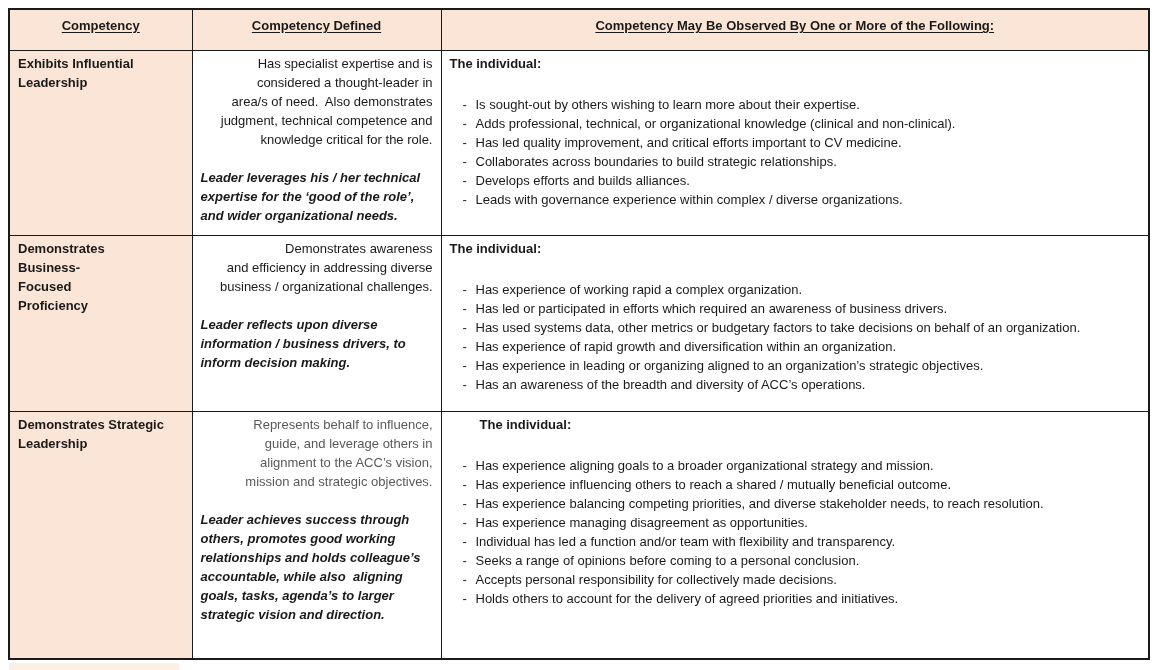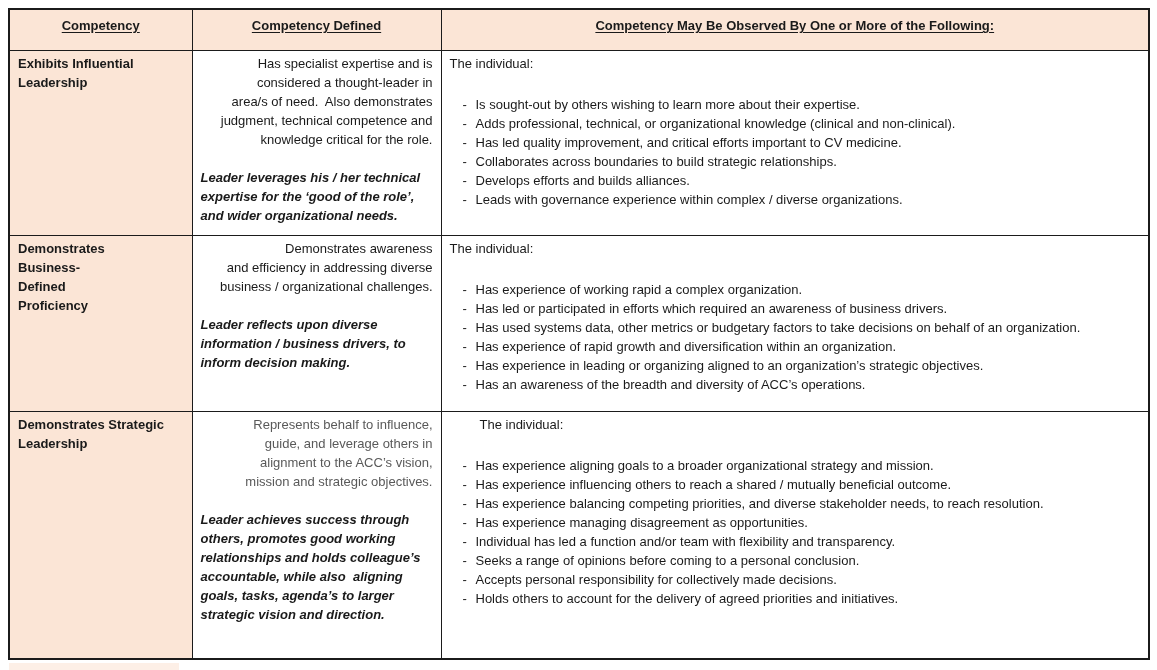--- a/index.html
+++ b/index.html
@@ -38,21 +38,21 @@
   }
   td.comp-cell{
     background:var(--peach);
     font-weight:bold;
     white-space:pre-wrap;
     padding-left:8px;
   }
   p.defined-main{margin:0;white-space:pre-wrap;text-align:right;}
   p.defined-main.gray{color:var(--gray);}
   p.defined-italic{margin:19px 0 0 0;white-space:pre-wrap;font-style:italic;font-weight:bold;}
-  p.observed-intro{margin:0;}
+  p.observed-intro{margin:0;font-weight:bold;}
   p.observed-intro.indent{margin-left:30px;}
   .bullets{margin-top:22px;}
   .bullet{display:flex;}
   .bullet .dash{flex:none;width:26px;padding-left:13px;box-sizing:border-box;}
   .bullet .btext{flex:1;}
   .next-row-sliver{
     position:absolute;left:9px;top:663px;width:170px;height:7px;
     background:var(--peach);opacity:.6;
   }
 </style>
@@ -118,21 +118,21 @@
             <div class="bullet">
               <span class="dash">-</span>
               <span class="btext">Leads with governance experience within complex / diverse organizations.</span>
             </div>
           </div>
         </td>
       </tr>
       <tr style="height: 176px;">
         <td class="comp-cell">Demonstrates
 Business-
-Defined
+Focused
 Proficiency</td>
         <td>
           <p class="defined-main">Demonstrates awareness
 and efficiency in addressing diverse
 business / organizational challenges.</p>
           <p class="defined-italic">Leader reflects upon diverse
 information / business drivers, to
 inform decision making.</p>
         </td>
         <td>

